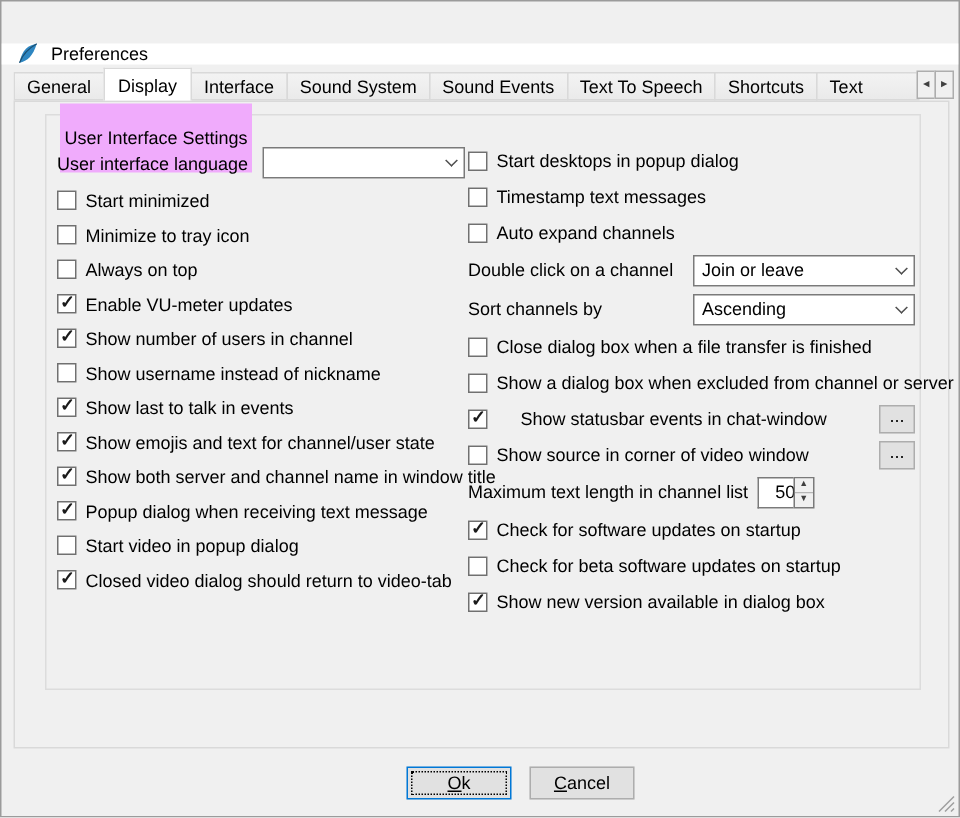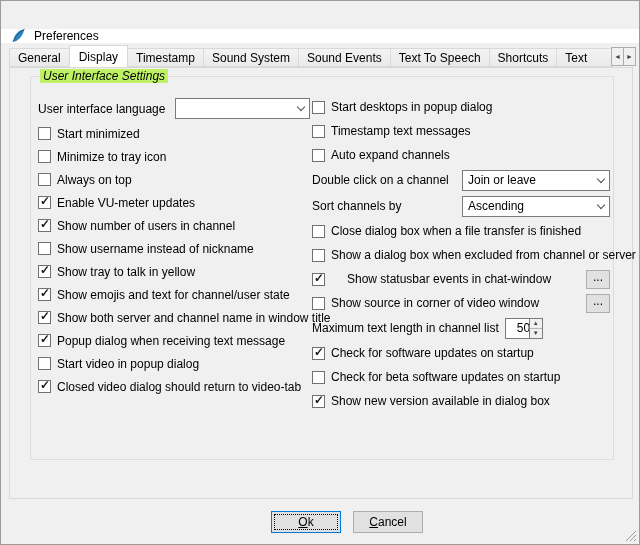--- a/index.html
+++ b/index.html
@@ -30,21 +30,21 @@
                     display:flex; align-items:center; justify-content:center;
                     font-size:7px; color:#404040; margin-left:-1px; }
 
   
   .pane { position:absolute; left:8px; top:66px; width:624px; height:432px;
           border:1px solid #d9d9d9; background:#f0f0f0; }
 
   
   .groupbox { position:absolute; left:20px; top:8px; width:584px; height:384px;
               border:1px solid #dcdcdc; }
-  .groupbox-title { position:absolute; left:9px; top:-8px; background:#bef264; padding:0 3px;font-style:italic; }
+  .groupbox-title { position:absolute; left:9px; top:-8px; background:#f0abfc; padding:16px 3px; }
 
   .col-left  { position:absolute; left:7px;   top:18px; width:272px; }
   .col-right { position:absolute; left:281px; top:18px; width:298px; }
 
   .row { display:flex; align-items:center; height:23px; gap:6px; white-space:nowrap; }
   .row.h24 { height:24px; }
   .row.h26 { height:26px; }
   .row.h27 { height:27px; }
   .row.between { justify-content:space-between; }
 
@@ -99,21 +99,21 @@
   </div>
 
   <div class="tabs-clip">
     <div class="tab">
         <span>General</span>
       </div>
     <div class="tab selected">
         <span>Display</span>
       </div>
     <div class="tab">
-        <span>Timestamp</span>
+        <span>Interface</span>
       </div>
     <div class="tab">
         <span>Sound System</span>
       </div>
     <div class="tab">
         <span>Sound Events</span>
       </div>
     <div class="tab">
         <span>Text To Speech</span>
       </div>
@@ -167,21 +167,21 @@
         <div class="row">
           <span class="cb checked"></span>
           <span>Show number of users in channel</span>
         </div>
         <div class="row">
           <span class="cb"></span>
           <span>Show username instead of nickname</span>
         </div>
         <div class="row">
           <span class="cb checked"></span>
-          <span>Show tray to talk in yellow</span>
+          <span>Show last to talk in events</span>
         </div>
         <div class="row">
           <span class="cb checked"></span>
           <span>Show emojis and text for channel/user state</span>
         </div>
         <div class="row">
           <span class="cb checked"></span>
           <span>Show both server and channel name in window title</span>
         </div>
         <div class="row">

